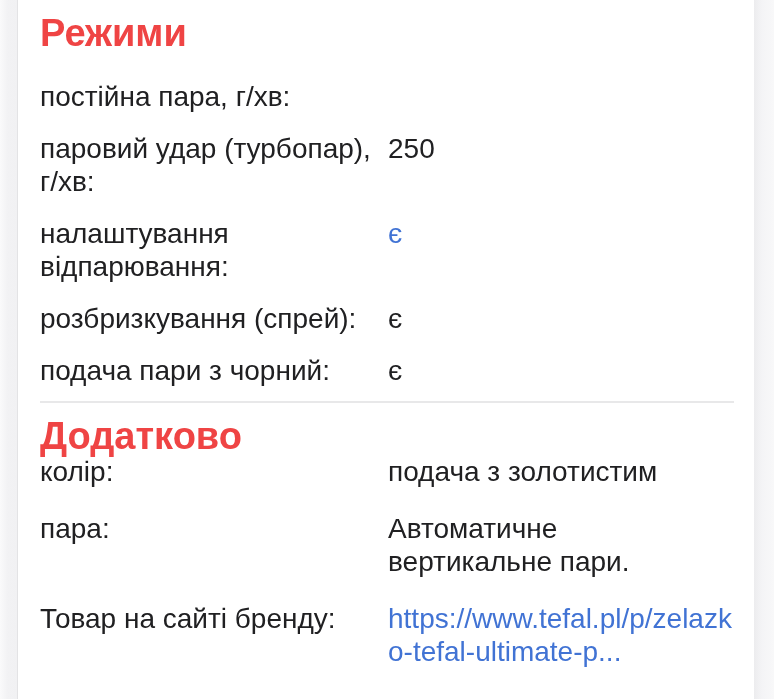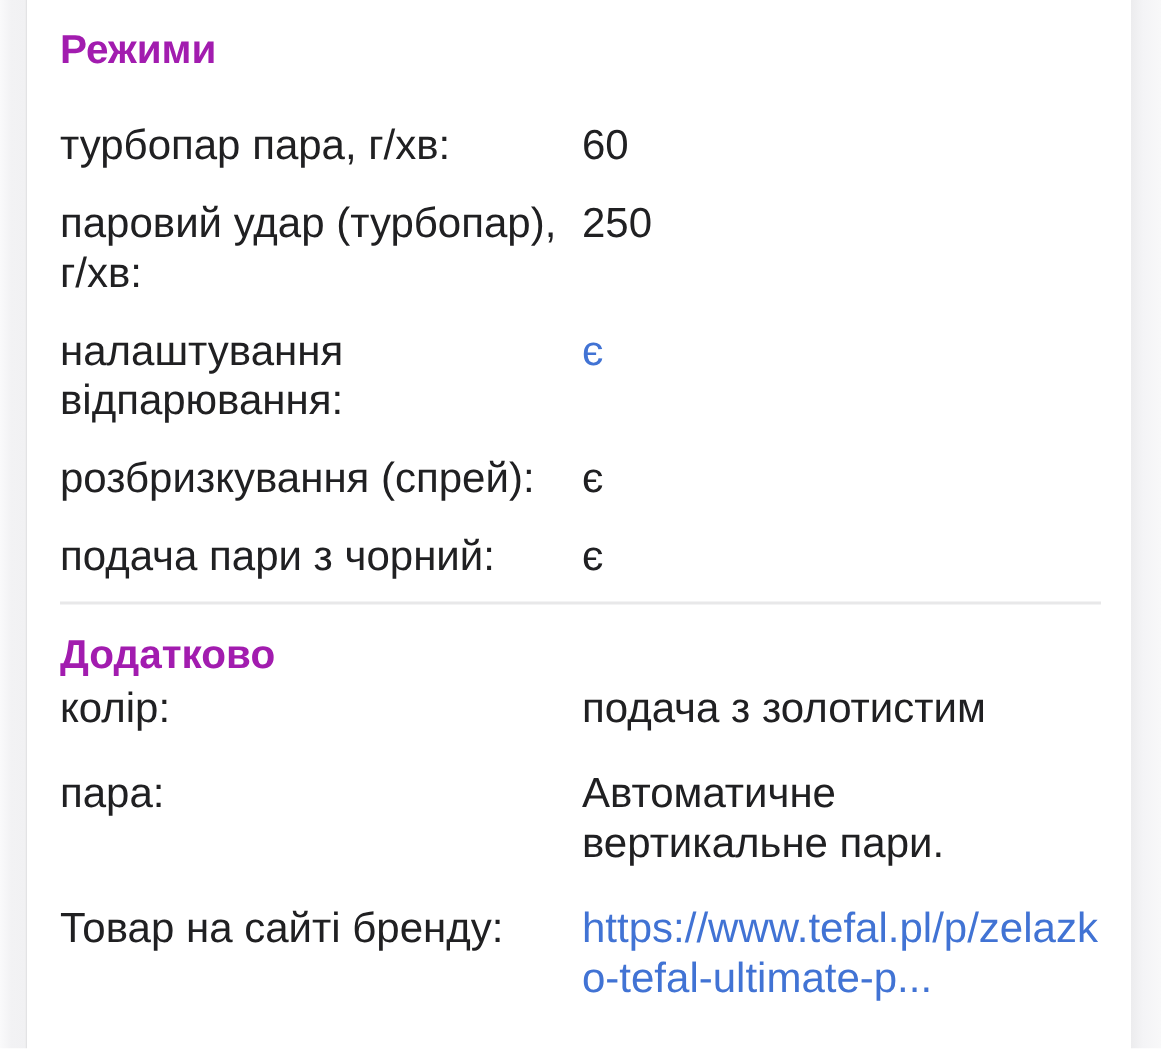--- a/index.html
+++ b/index.html
@@ -22,22 +22,22 @@
   }
 
   .card {
     position: absolute; left: 19px; top: 0; width: 736px; height: 699px;
     background: #ffffff;
     padding: 10px 12px 20px 21px;
     color: var(--text, #202022);
   }
 
   h2.section-title {
-    font-size: 27px; line-height: 38px; font-weight: 700;
-    color: #a21caf;
+    font-size: 38px; line-height: 38px; font-weight: 700;
+    color: #ef4444;
     margin: 4px 0 0 0;
   }
   .sec1 h2.section-title { margin-bottom: 28px; }
   .sec2 h2.section-title { }
 
   .rows { display: flex; flex-direction: column; }
   .sec1 .rows { row-gap: 19px; }
   .sec2 .rows { row-gap: 24px; }
 
   .row {
@@ -68,24 +68,21 @@
   <div class="gutter-left"></div>
 
   <main class="card">
 
     <section class="sec1">
       <h2 class="section-title">Режими</h2>
       <div class="rows">
 
         <div class="row">
           <div class="label">
-            <span class="ln">турбопар пара, г/хв:</span>
-          </div>
-          <div class="value">
-            <span class="ln">60</span>
+            <span class="ln">постійна пара, г/хв:</span>
           </div>
         </div>
 
         <div class="row">
           <div class="label">
             <span class="ln">паровий удар (турбопар),</span>
             <span class="ln">г/хв:</span>
           </div>
           <div class="value">
             <span class="ln">250</span>

